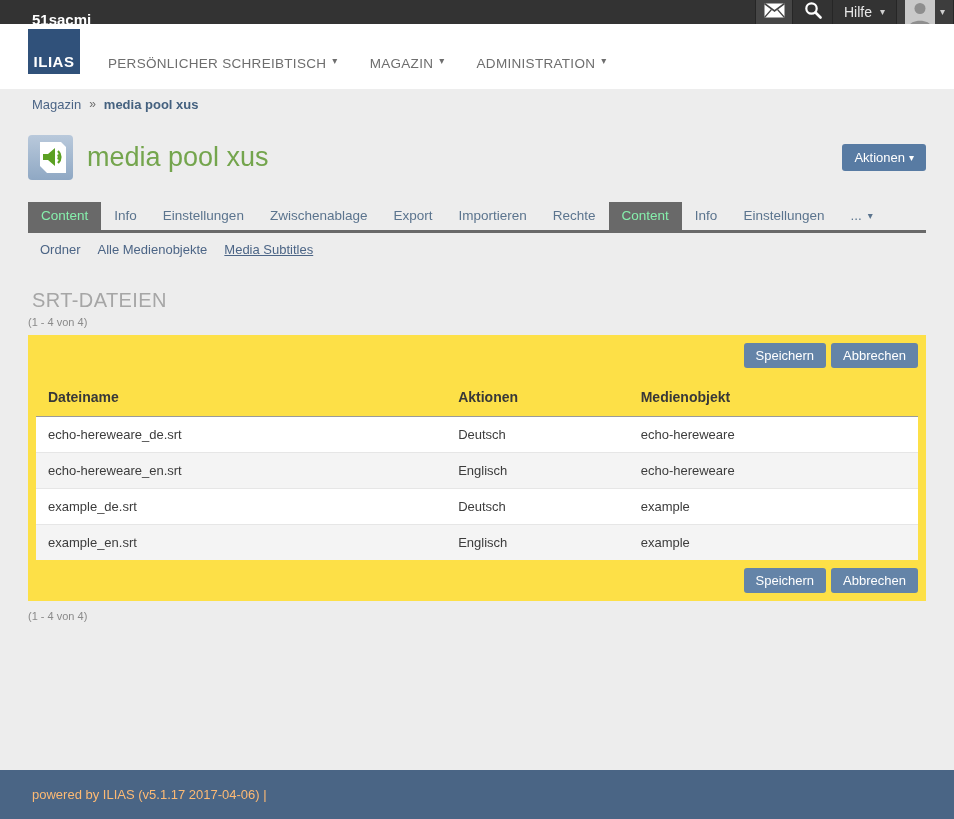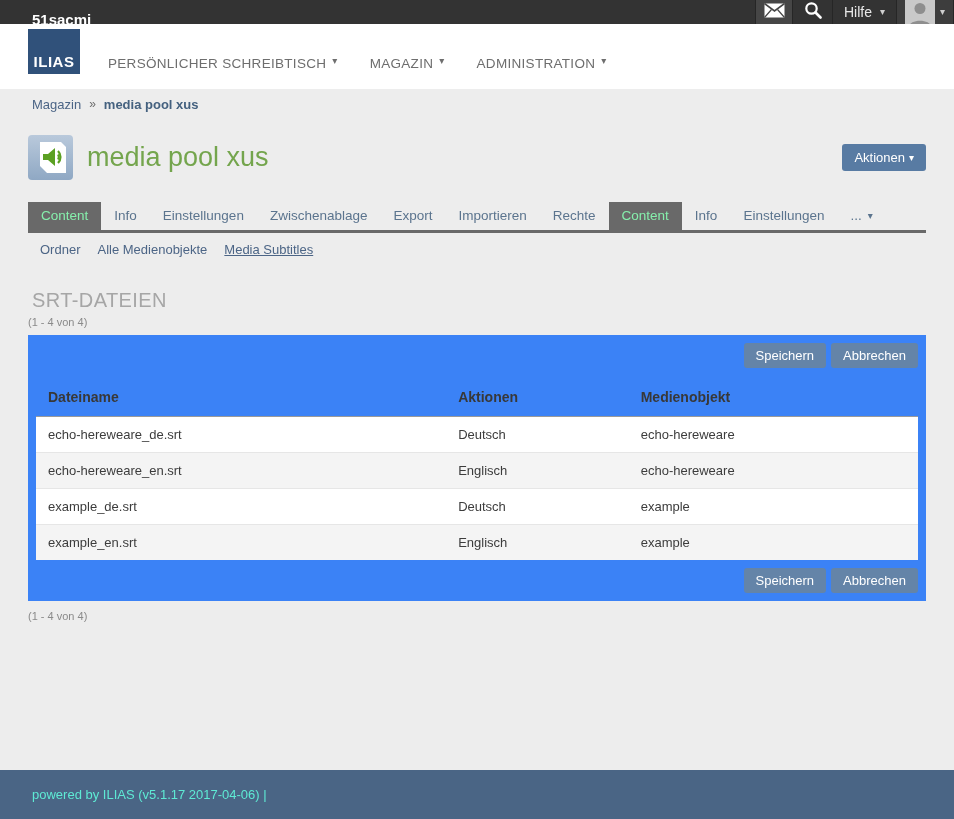--- a/index.html
+++ b/index.html
@@ -58,38 +58,38 @@
 
   .subtabs { display:flex; gap:17px; margin:9px 28px 0 40px; font-size:13px; }
   .subtab { color:#4c6586; text-decoration:none; cursor:pointer; }
   .subtab.active { text-decoration:underline; }
 
   
   .section-title { margin:32px 28px 0 32px; font-size:20px; color:#a6a6a6; letter-spacing:0.4px; font-weight:normal; }
   .counter { margin:4px 28px 7px 28px; font-size:11px; color:#8a8a8a; }
   .counter.bottom { margin-top:9px; }
 
-  .tbl-container { margin:0 28px; background:#3b82f6; padding:8px; }
+  .tbl-container { margin:0 28px; background:#fde047; padding:8px; }
   .btn-row { display:flex; justify-content:flex-end; gap:5px; }
   .btn-row.top { margin-bottom:10px; }
   .btn-row.bottom { margin-top:8px; }
   .btn { background:#6484a8; color:#ffffff; border:none; font-size:13px; padding:5px 12px; border-radius:3px;
          cursor:pointer; font-family:inherit; }
 
   table { width:100%; border-collapse:collapse; font-size:13px; }
   th { text-align:left; font-size:14px; font-weight:bold; color:#383838; padding:11px 12px;
        border-bottom:1px solid #9a9a9a; }
   td { padding:10px 12px; color:#3c3c3c; border-top:1px solid #e6e6e6; }
   tbody tr:first-child td { border-top:none; }
   tbody tr:nth-child(odd) { background:#ffffff; }
   tbody tr:nth-child(even) { background:#f4f4f4; }
 
   
   .footer { height:49px; background:#4a6585; display:flex; align-items:center; padding-left:32px; flex:0 0 auto; }
-  .footer-text { color:#5eead4; font-size:13px; }
+  .footer-text { color:#fdba74; font-size:13px; }
 </style>
 </head>
 <body>
 
 <div class="topbar">
   <div class="topbar-title">51sacmi</div>
 
   <div class="topbar-cell cell-mail">
     <span>
       <svg width="21" height="15" viewBox="0 0 21 15">

